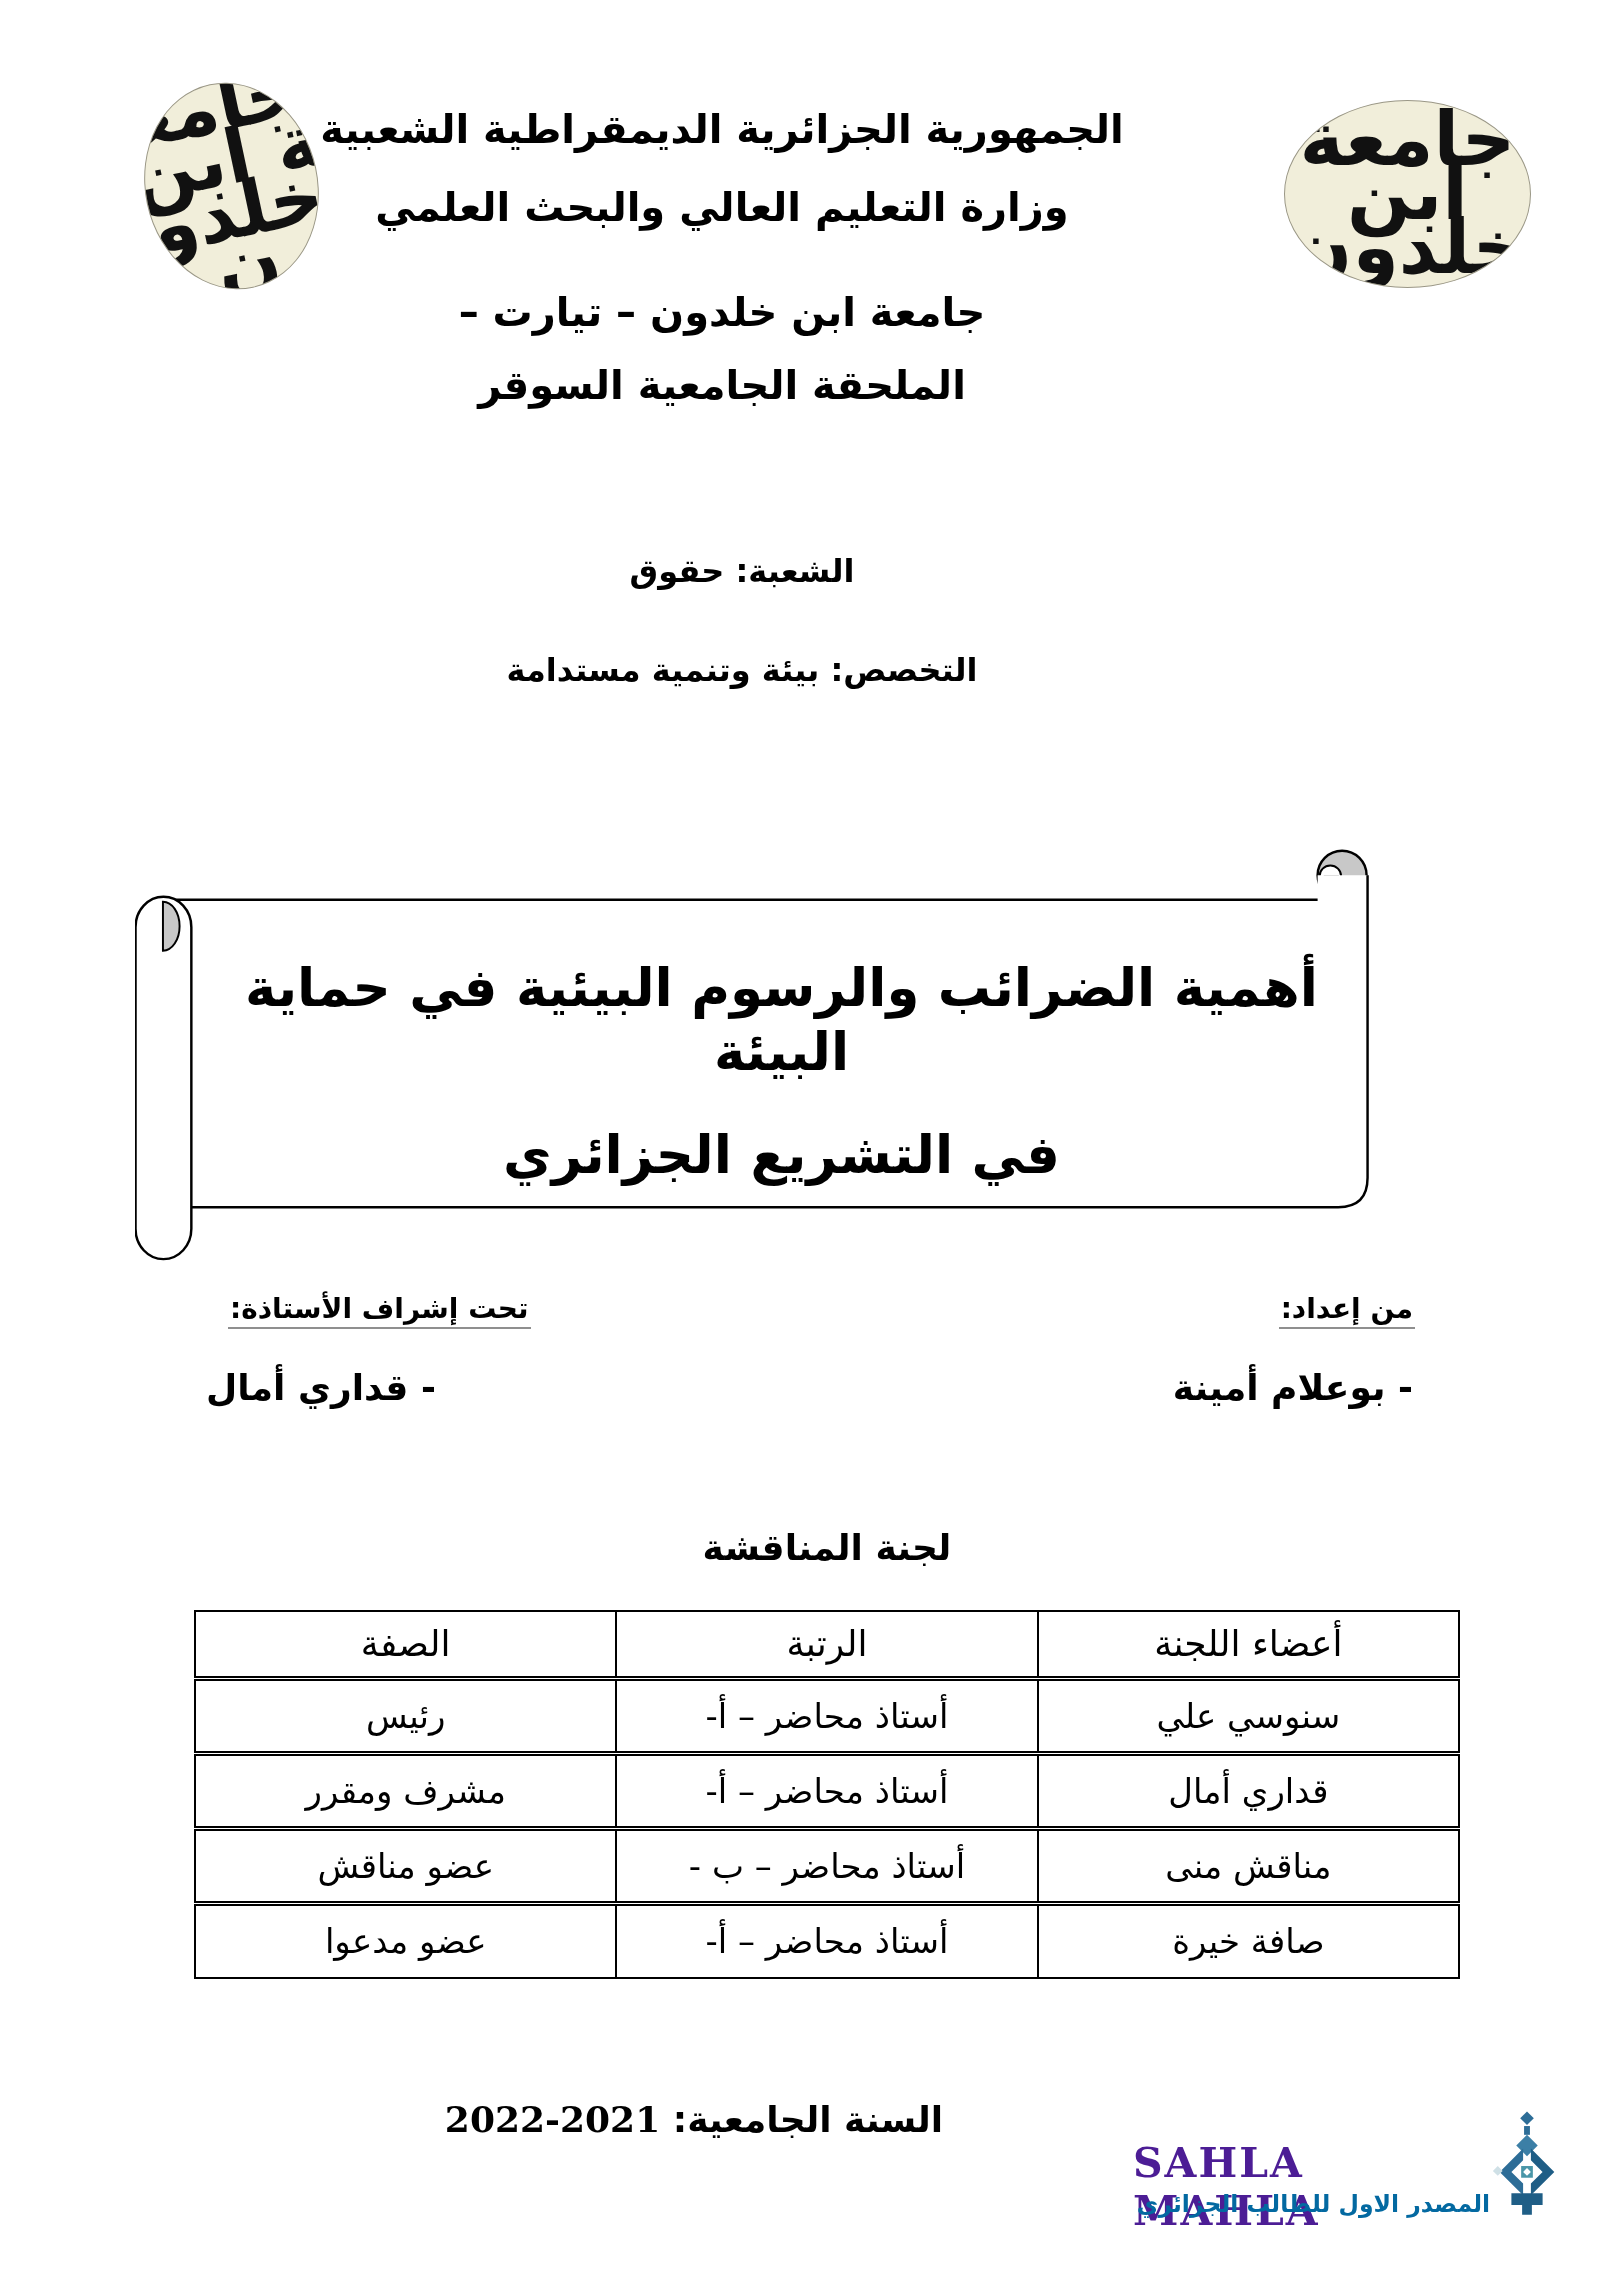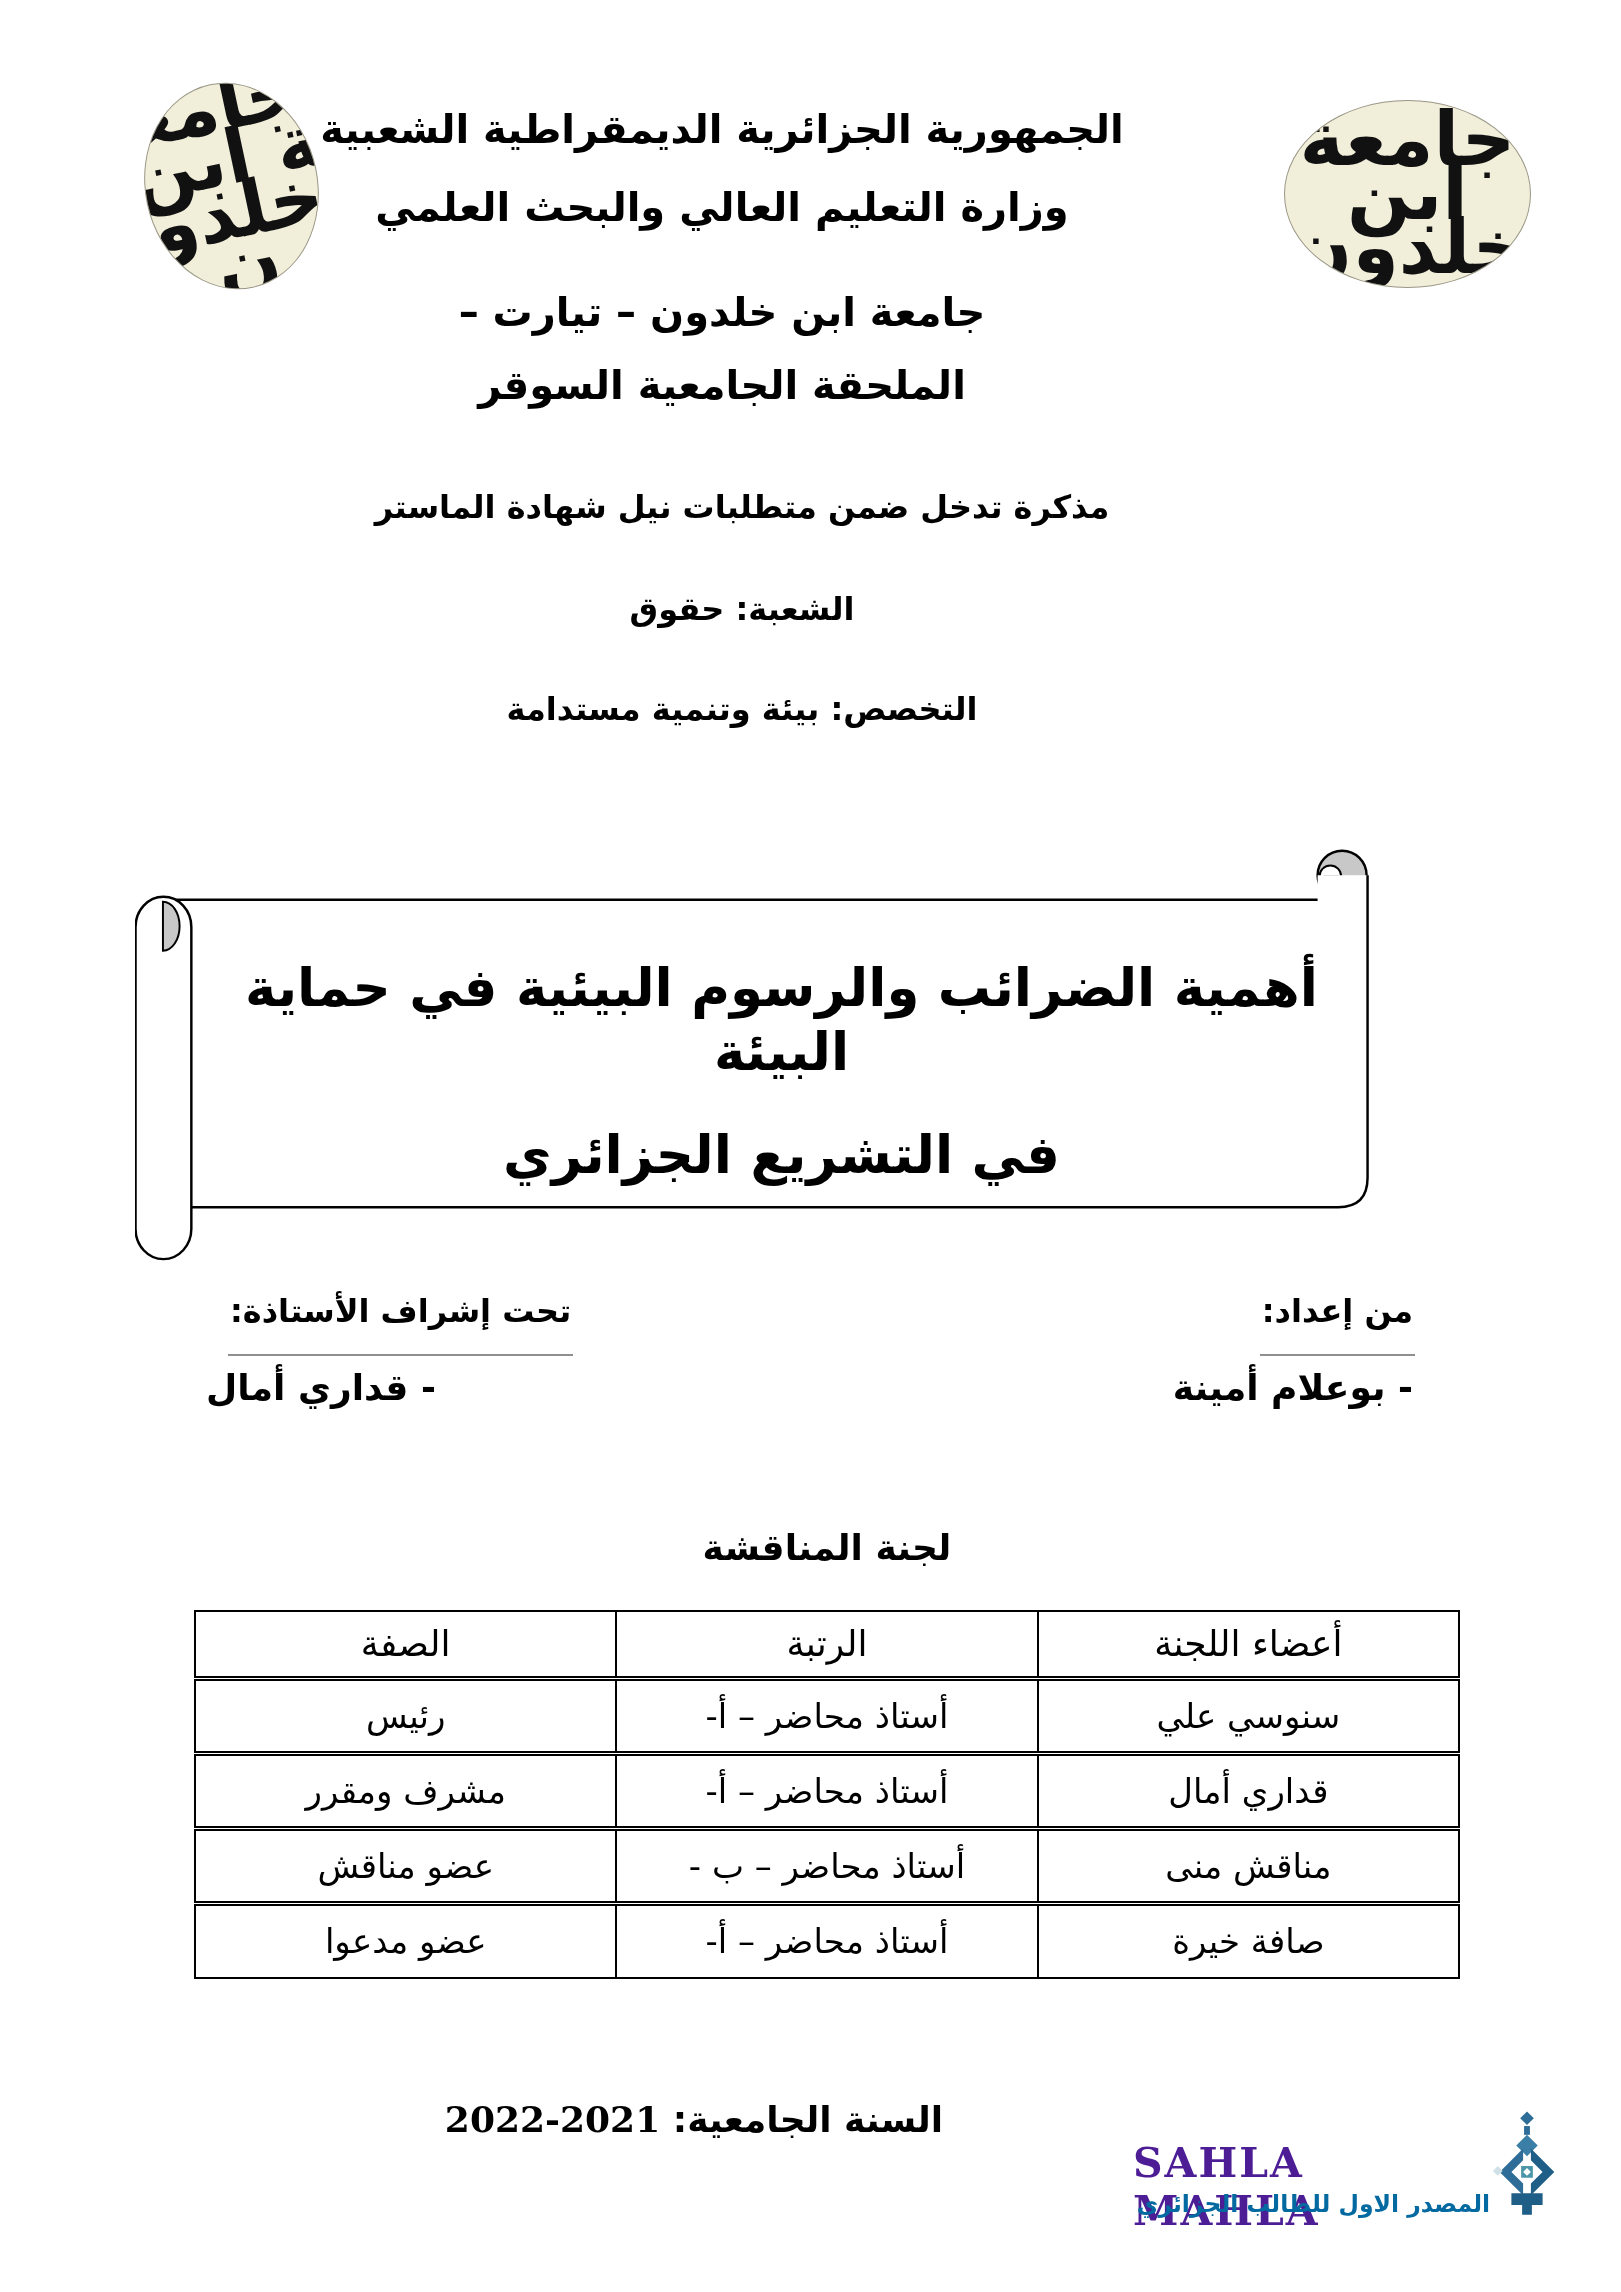--- a/index.html
+++ b/index.html
@@ -57,22 +57,22 @@
   .scroll-svg { position:absolute; left:135px; top:839px; width:1237px; height:427px; }
   .banner-title {
     position:absolute; left:191px; width:1181px;
     text-align:center; font-weight:bold; font-size:53px; line-height:1.2;
   }
   .banner-title.t1 { top:956px; }
   .banner-title.t2 { top:1123px; }
 
   
   .auth-label {
-    position:absolute; font-weight:bold; font-size:32px;
-    border-bottom:2.9px solid #8f8f8f; padding:0 2px 24px 2px;
+    position:absolute; font-weight:bold; font-size:28px;
+    border-bottom:2.9px solid #8f8f8f; padding:0 2px 2px 2px;
   }
   .auth-name { position:absolute; font-weight:bold; font-size:36px; }
   .prepared-label   { top:1292px; right:206px; }
   .prepared-name    { top:1367px; right:208px; }
   .supervisor-label { top:1292px; left:228px; }
   .supervisor-name  { top:1367px; left:206px; }
 
   
   .committee-heading {
     position:absolute; top:1527px; left:194px; width:1266px;
@@ -123,21 +123,20 @@
 </div>
 
 <div class="header-block">
   <div class="l1">الجمهورية الجزائرية الديمقراطية الشعبية</div>
   <div class="l2">وزارة التعليم العالي والبحث العلمي</div>
   <div class="l3">جامعة ابن خلدون – تيارت –</div>
   <div class="l4">الملحقة الجامعية السوقر</div>
 </div>
 
 <div class="intro-block">
-  <div class="i1">مذكرة تدخل ضمن متطلبات نيل شهادة الماستر</div>
   <div class="i2">الشعبة: حقوق</div>
   <div class="i3">التخصص: بيئة وتنمية مستدامة</div>
 </div>
 
 <svg class="scroll-svg" viewBox="0 0 1262 436">
 
   <circle cx="1232" cy="37" r="25" fill="#c8c8c8" stroke="#000" stroke-width="2.5"></circle>
   <path d="M1209 62 L1209 38 A11 11 0 0 1 1231 38 L1231 62 Z" fill="#ffffff" stroke="#000" stroke-width="2"></path>
   <path d="M1214 38 a7 9 0 1 0 14 0 Z" fill="#c8c8c8" stroke="#000" stroke-width="1.5"></path>
 

